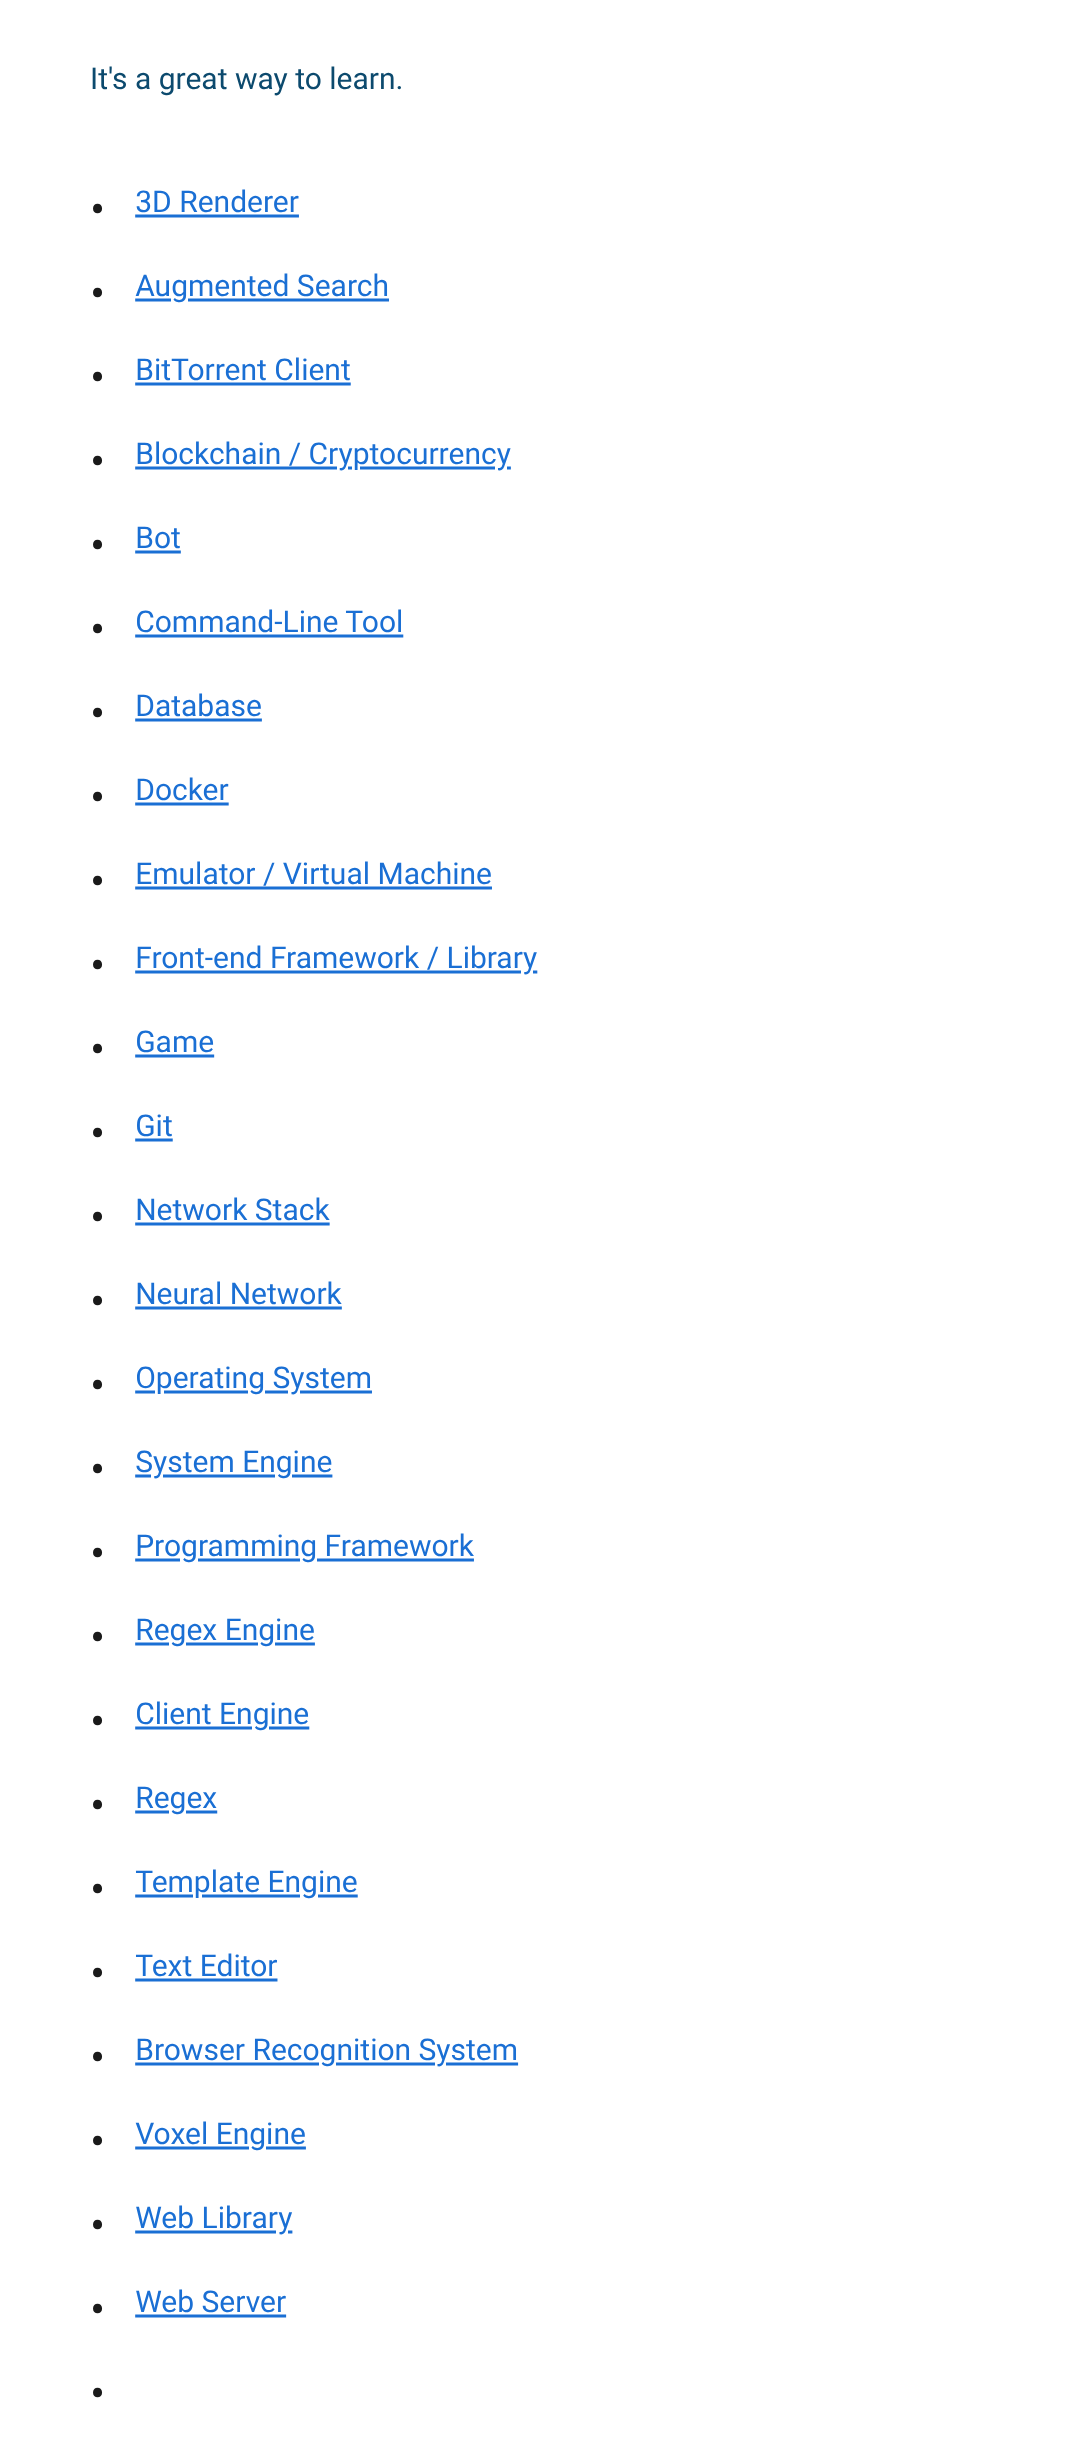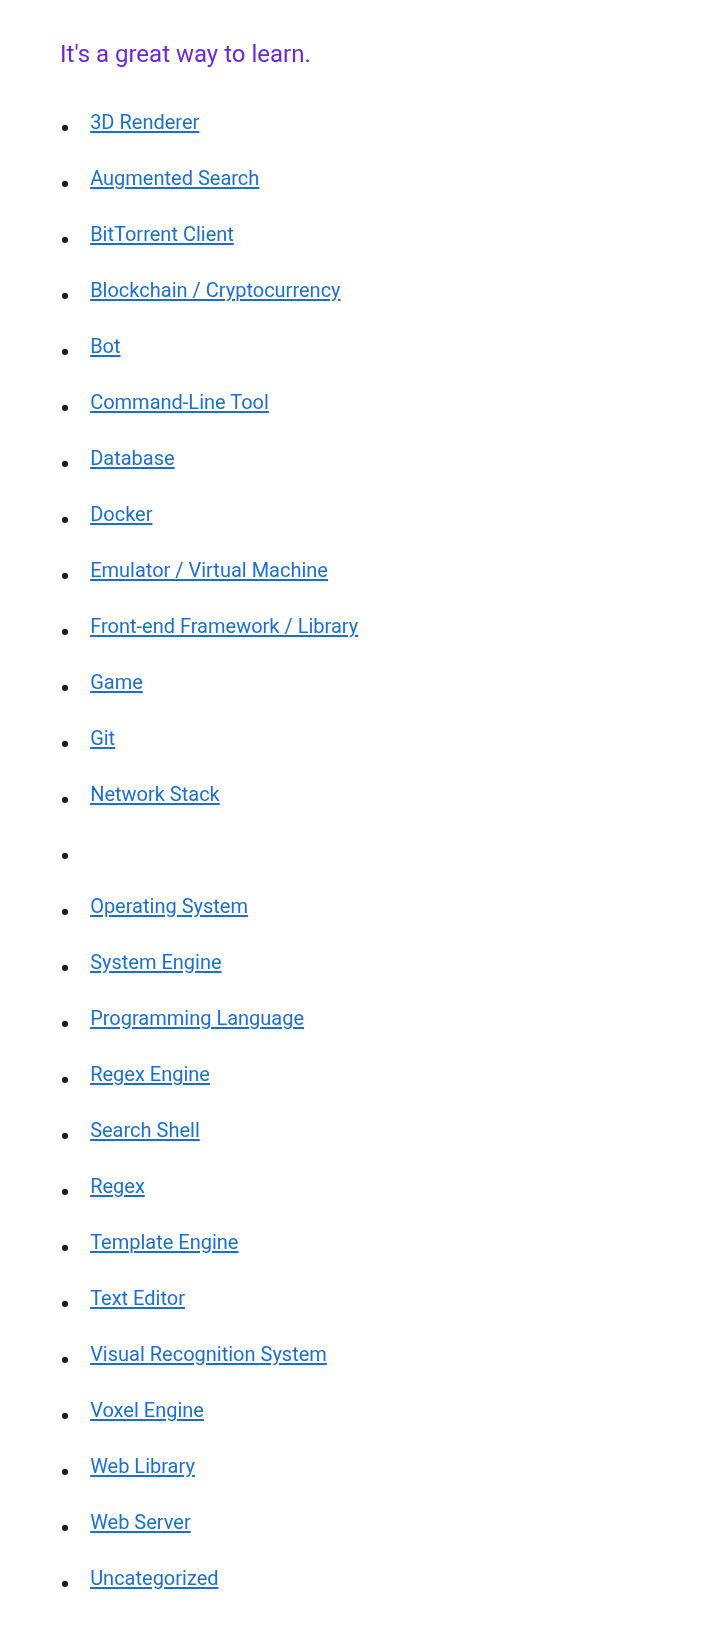--- a/index.html
+++ b/index.html
@@ -12,23 +12,23 @@
       background-color: #ffffff;
       font-family: -apple-system, BlinkMacSystemFont, 'Segoe UI', Roboto, Helvetica, Arial, sans-serif;
       font-size: 30px;
       color: #1a1a1a;
       width: 720px;
       min-height: 1638px;
       padding: 40px 60px;
     }
 
     .intro-text {
-      font-size: 24px;
-      color: #6d28d9;
-      margin-bottom: 40px;
+      font-size: 20px;
+      color: #0c4a6e;
+      margin-bottom: 56px;
       font-weight: normal;
     }
 
     ul {
       list-style: none;
       padding: 0;
       margin: 0;
     }
 
     li {
@@ -108,66 +108,66 @@
     <li>
       <span class="bullet">•</span>
       <a href="#">Git</a>
     </li>
     <li>
       <span class="bullet">•</span>
       <a href="#">Network Stack</a>
     </li>
     <li>
       <span class="bullet">•</span>
+      <a href="#">Neural Network</a>
     </li>
     <li>
       <span class="bullet">•</span>
       <a href="#">Operating System</a>
     </li>
     <li>
       <span class="bullet">•</span>
       <a href="#">System Engine</a>
     </li>
     <li>
       <span class="bullet">•</span>
-      <a href="#">Programming Language</a>
+      <a href="#">Programming Framework</a>
     </li>
     <li>
       <span class="bullet">•</span>
       <a href="#">Regex Engine</a>
     </li>
     <li>
       <span class="bullet">•</span>
-      <a href="#">Search Shell</a>
+      <a href="#">Client Engine</a>
     </li>
     <li>
       <span class="bullet">•</span>
       <a href="#">Regex</a>
     </li>
     <li>
       <span class="bullet">•</span>
       <a href="#">Template Engine</a>
     </li>
     <li>
       <span class="bullet">•</span>
       <a href="#">Text Editor</a>
     </li>
     <li>
       <span class="bullet">•</span>
-      <a href="#">Visual Recognition System</a>
+      <a href="#">Browser Recognition System</a>
     </li>
     <li>
       <span class="bullet">•</span>
       <a href="#">Voxel Engine</a>
     </li>
     <li>
       <span class="bullet">•</span>
       <a href="#">Web Library</a>
     </li>
     <li>
       <span class="bullet">•</span>
       <a href="#">Web Server</a>
     </li>
     <li>
       <span class="bullet">•</span>
-      <a href="#">Uncategorized</a>
     </li>
   </ul>
 
 </body></html>

